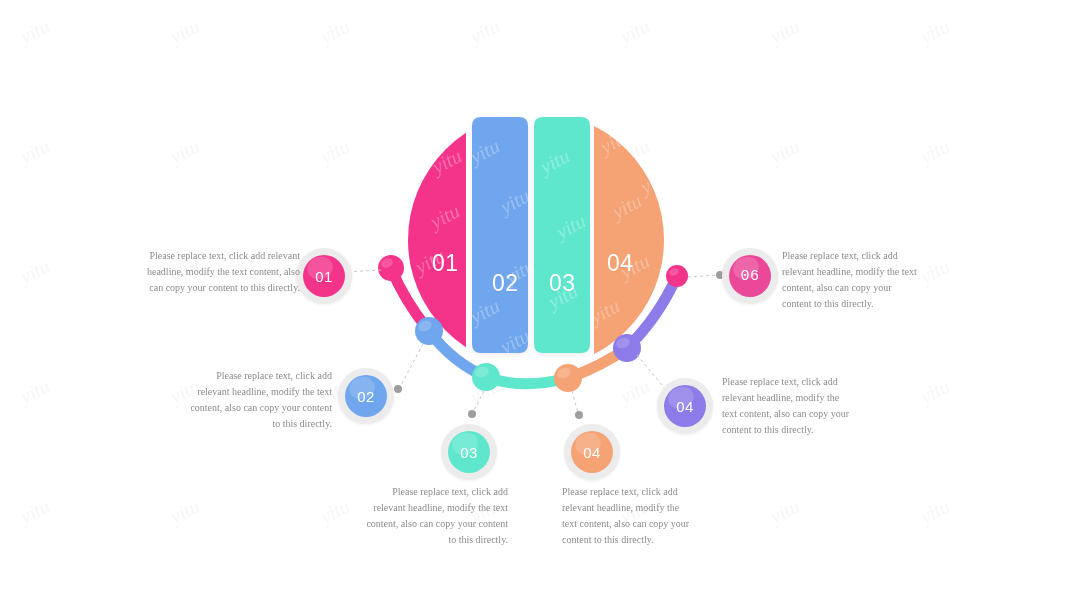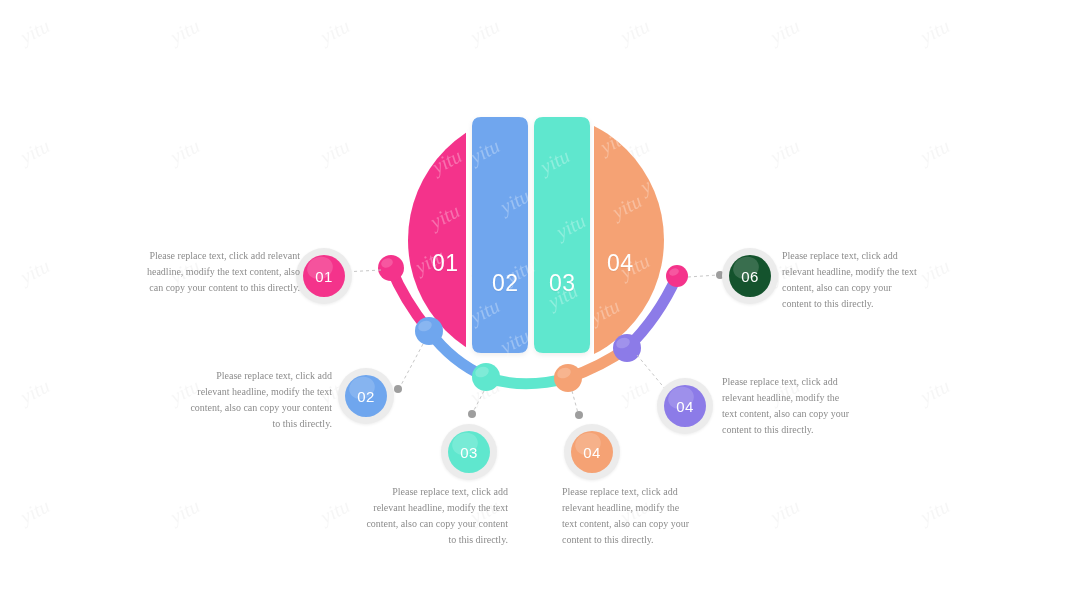--- a/index.html
+++ b/index.html
@@ -254,21 +254,21 @@
         <div class="inner" style="background: rgb(245, 162, 116);">
           <span>04</span>
         </div>
       </div>
       <div class="badge" style="left: 657px; top: 378px;">
         <div class="inner" style="background: rgb(140, 123, 232);">
           <span>04</span>
         </div>
       </div>
       <div class="badge" style="left: 722px; top: 248px;">
-        <div class="inner" style="background: #14532d;">
+        <div class="inner" style="background: #ec4899; font-family: Liberation Mono, monospace;">
           <span>06</span>
         </div>
       </div>
     </div>
 
   <div id="descriptions">
       <div class="desc right-align" style="left: 140px; top: 248px; width: 160px;">Please replace text, click add relevant headline, modify the text content, also can copy your content to this directly.</div>
       <div class="desc right-align" style="left: 182px; top: 368px; width: 150px;">Please replace text, click add relevant headline, modify the text content, also can copy your content to this directly.</div>
       <div class="desc right-align" style="left: 358px; top: 484px; width: 150px;">Please replace text, click add relevant headline, modify the text content, also can copy your content to this directly.</div>
       <div class="desc left-align" style="left: 562px; top: 484px; width: 130px;">Please replace text, click add relevant headline, modify the text content, also can copy your content to this directly.</div>

